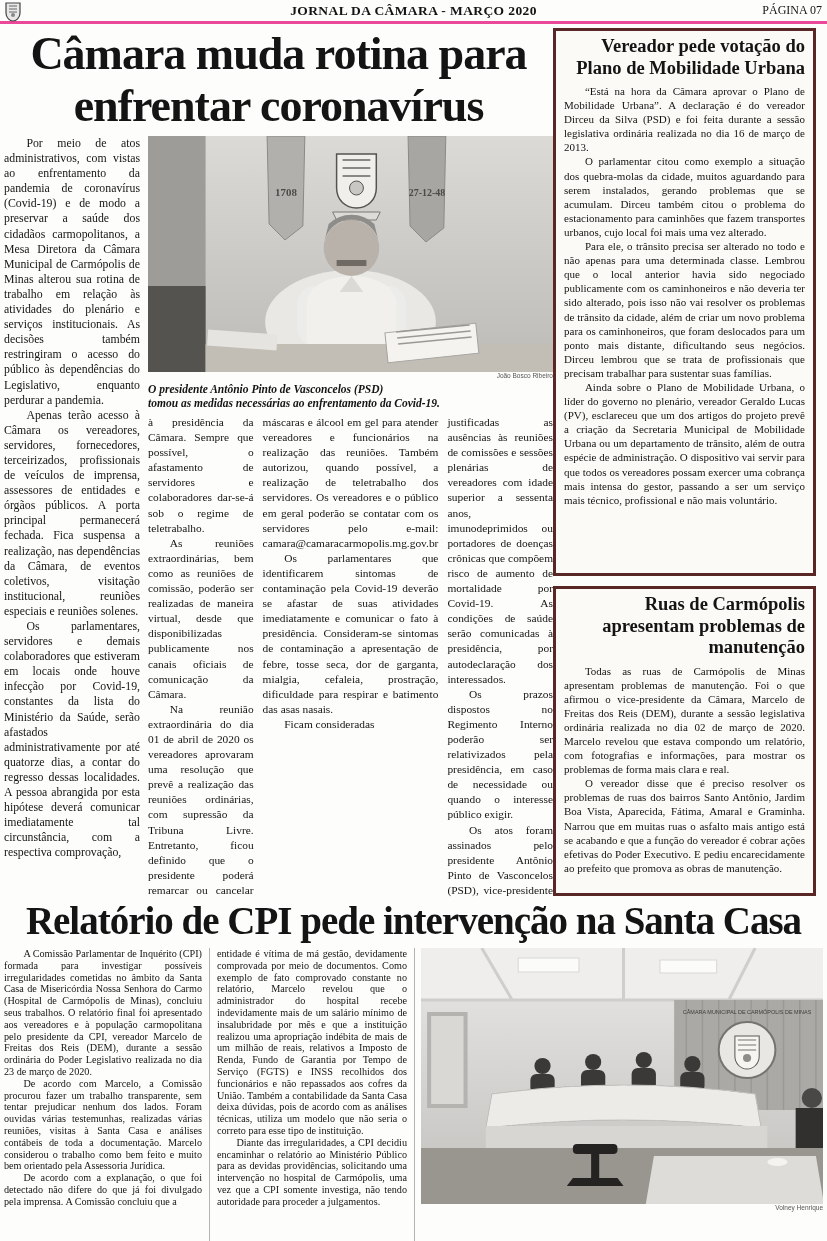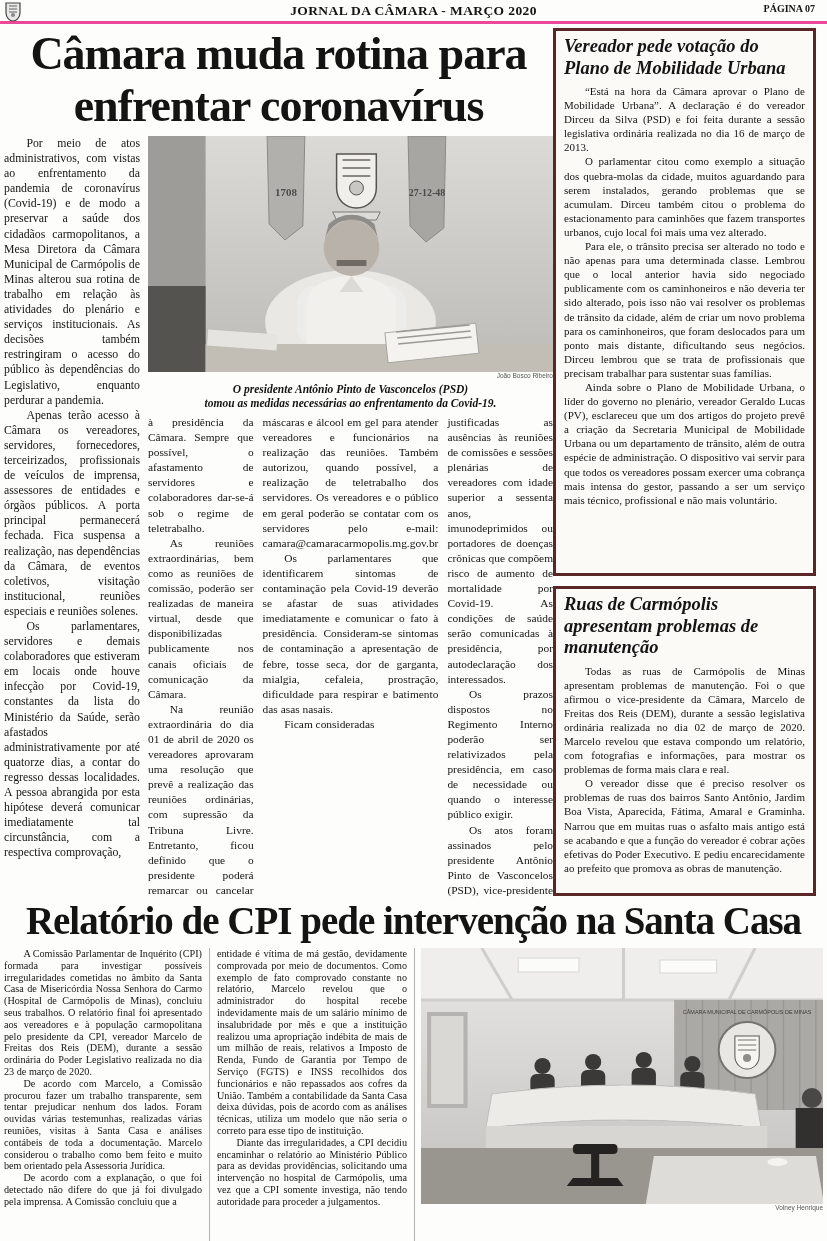--- a/index.html
+++ b/index.html
@@ -7,45 +7,45 @@
   .sheet {
     width:827px; height:1241px; margin:0 auto; position:relative;
     background:#fdfdfb; color:#141414; overflow:hidden;
     font-family:"Liberation Serif", serif;
   }
   
   .hdr { height:24px; position:relative; display:flex; align-items:center;
          border-bottom:3px solid #ec4899; }
   .hdr-logo { position:absolute; left:4px; top:2px; }
   .hdr-title { flex:1; text-align:center; font-weight:bold; font-size:13.5px; letter-spacing:.4px; }
-  .hdr-page { position:absolute; right:12px; top:3px; font-weight:bold; font-size:10px; }
+  .hdr-page { position:absolute; right:5px; top:3px; font-weight:normal; font-size:12px; }
   
   .top-content { display:flex; gap:0; padding:4px 4px 0 4px; }
   .left-zone { width:549px; }
   .sidebar { width:263px; }
   
   .main-headline { font-weight:bold; font-size:46px; line-height:52px; text-align:center;
                    letter-spacing:-1px; margin:0 0 4px 0; }
   
   .article { display:flex; gap:8px; height:762px; overflow:hidden; }
   .colA { width:136px; font-size:11.8px; line-height:15.1px; }
   .colA p, .colB p, .box-body p, .cpi-col p { text-align:justify; text-indent:1.9em; }
   p.cont { text-indent:0; }
   .right-part { flex:1; display:flex; flex-direction:column; }
   .photo-wrap { height:236px; background:#c9c7c3; position:relative; }
   .photo-wrap svg { display:block; width:100%; height:100%; }
   .photo-credit { font-size:6.5px; line-height:8px; color:#555; text-align:right;
                   font-family:"Liberation Sans", sans-serif; }
-  .photo-caption { text-align:center; font-weight:bold; font-style:italic;
+  .photo-caption { text-align:left; font-weight:bold; font-style:italic;
                    font-size:11.5px; line-height:14px; margin:2px 0 5px; }
   .cols234 { display:flex; gap:9px; flex:1; overflow:hidden; }
   .colB { flex:1; font-size:11.4px; line-height:15.1px; }
   
   .box { border:3px solid #5a2727; background:#fbfaf7; padding:4px 8px 6px; overflow:hidden; }
-  .box-title { text-align:left; font-weight:bold; font-size:18.5px; line-height:21.5px; margin:1px 0 5px;font-style:italic; }
+  .box-title { text-align:right; font-weight:bold; font-size:18.5px; line-height:21.5px; margin:1px 0 5px; }
   .box-body { font-size:11px; line-height:14.1px; }
   .box1 { height:548px; }
   .box2 { height:310px; margin-top:10px; }
   
   .cpi { padding:1px 4px 0 4px; }
   .cpi-headline { font-weight:bold; font-size:39px; line-height:44px; text-align:center;
                   letter-spacing:-1px; margin:0 0 5px 0; }
   .cpi-flex { display:flex; height:296px; overflow:hidden; }
   .cpi-col { width:205px; font-size:10.2px; line-height:11.8px; padding-right:7px; }
   .cpi-col.sep { border-left:1px solid #b3b3b3; padding-left:7px; }

